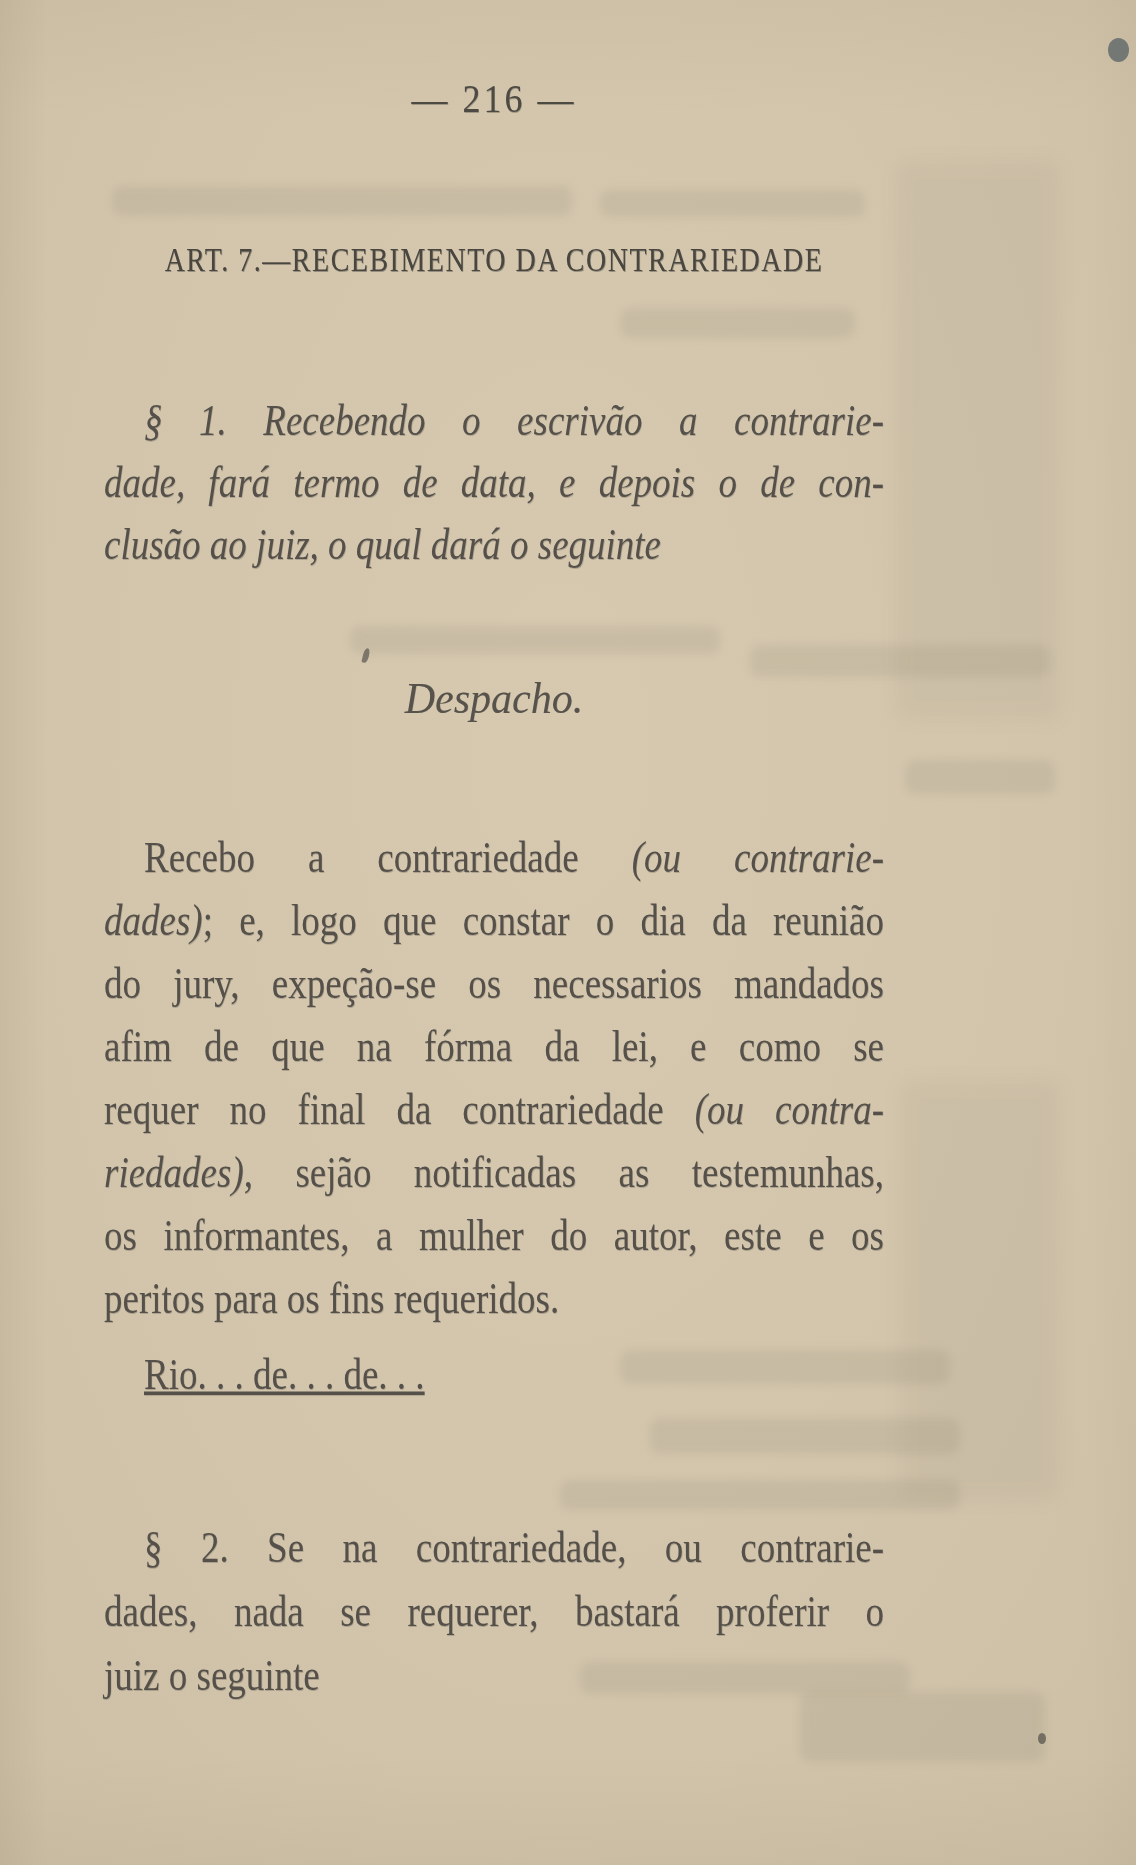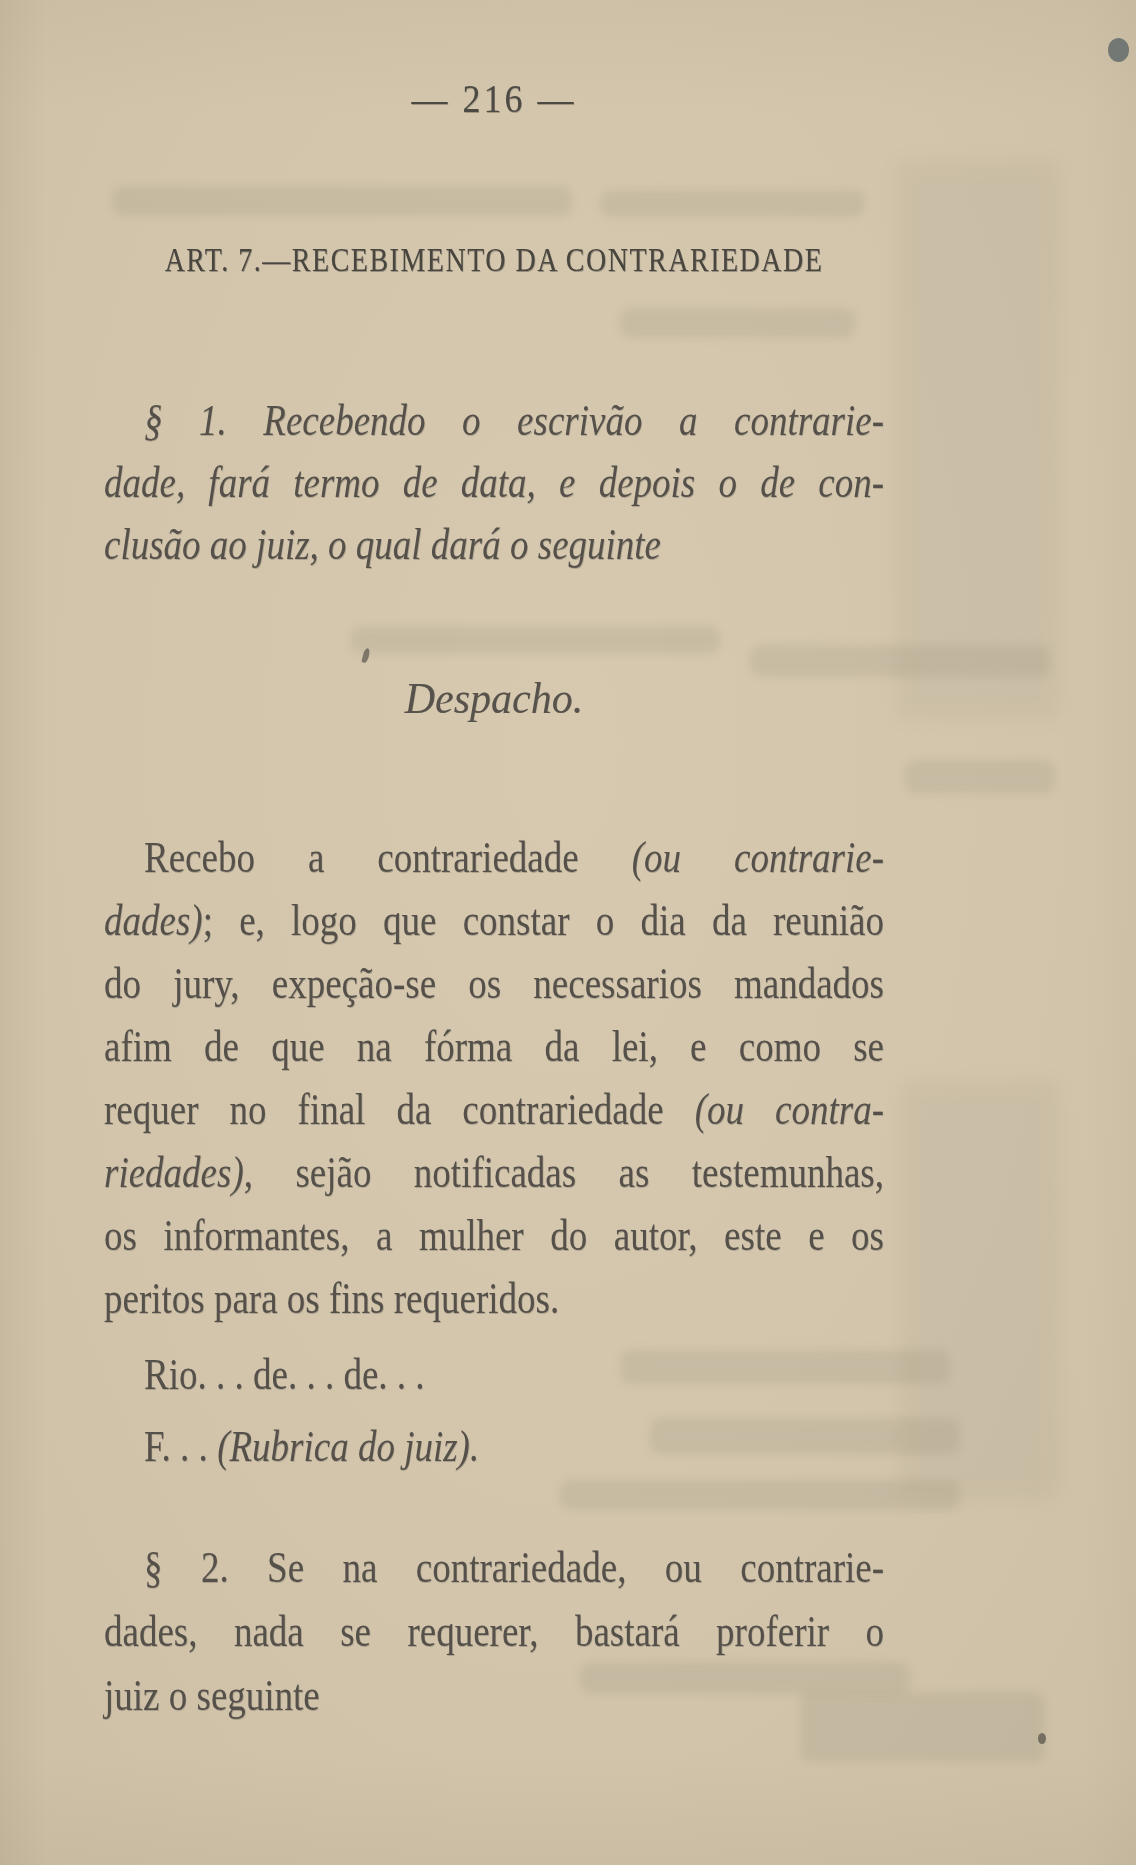--- a/index.html
+++ b/index.html
@@ -74,27 +74,24 @@
       <div class="line first"><span>Recebo a contrariedade </span><span class="it">(ou contrarie-</span></div>
       <div class="line"><span class="it">dades)</span><span>; e, logo que constar o dia da reunião</span></div>
       <div class="line"><span>do jury, expeção-se os necessarios mandados</span></div>
       <div class="line"><span>afim de que na fórma da lei, e como se</span></div>
       <div class="line"><span>requer no final da contrariedade </span><span class="it">(ou contra-</span></div>
       <div class="line"><span class="it">riedades)</span><span>, sejão notificadas as testemunhas,</span></div>
       <div class="line"><span>os informantes, a mulher do autor, este e os</span></div>
       <div class="line last"><span>peritos para os fins requeridos.</span></div>
     </div>
 
-  <div class="abs col txt" style="top:1344px;">
+  <div class="abs col txt" style="top:1344px;text-decoration:underline;">
       <div class="line first last"><span>Rio. . . de. . . de. . .</span></div>
     </div>
 
-  <div class="abs col txt" style="top:1416px;">
-      <div class="line first last"><span>F. . . </span><span class="it">(Rubrica do juiz).</span></div>
-    </div>
 
-  <div class="abs col txt" style="top:1516px;line-height:64px;margin-top:20px;">
+  <div class="abs col txt" style="top:1516px;line-height:64px;">
       <div class="line first"><span>§ 2. Se na contrariedade, ou contrarie-</span></div>
       <div class="line"><span>dades, nada se requerer, bastará proferir o</span></div>
       <div class="line last"><span>juiz o seguinte</span></div>
     </div>
 
 </div>
 
 </body></html>

